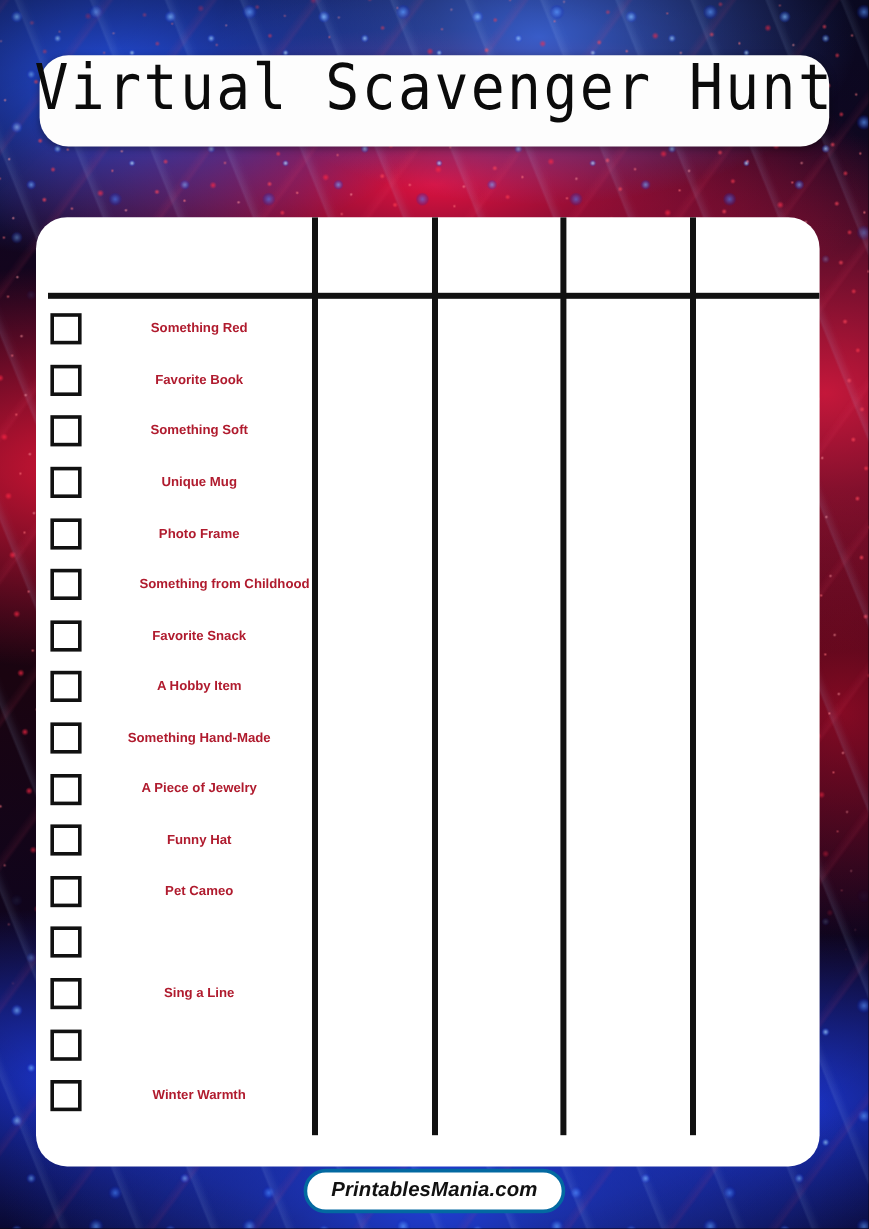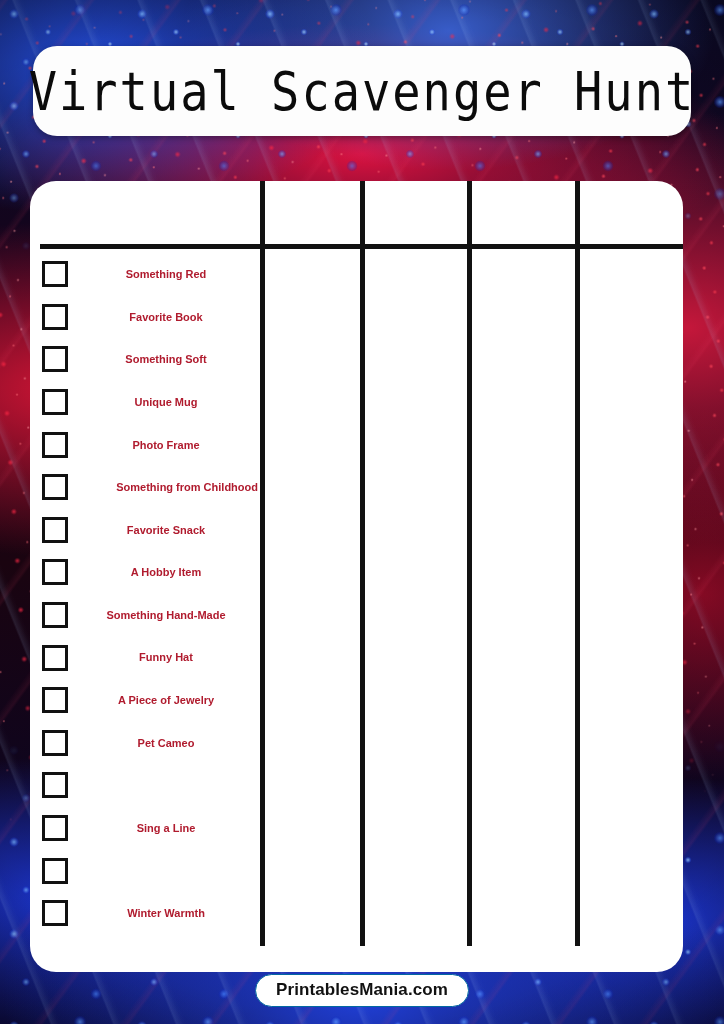--- a/index.html
+++ b/index.html
@@ -93,25 +93,25 @@
   .bg-vignette {
     background: radial-gradient(ellipse 120% 90% at 50% 50%, rgba(0,0,0,0) 55%, rgba(0,0,0,.55) 100%);
   }
 
   
   #title-card {
     position: absolute;
     left: 33px;
     top: 46px;
     width: 658px;
-    height: 90px;
+    height: 76px;
     background: #fdfdfd;
     border-radius: 24px;
     display: flex;
-    align-items: center;
+    align-items: flex-start;
     justify-content: center;
     box-shadow: 0 2px 6px rgba(0,0,0,.35);
   }
   #title-text {
     font-family: "DejaVu Sans Mono", "Liberation Mono", monospace;
     font-size: 47px;
     font-weight: 400;
     letter-spacing: 2px;
     color: #0b0b0b;
     white-space: nowrap;
@@ -189,28 +189,29 @@
   .item-label.sm { font-size: 11px; }
   .item-label.wrap { text-align: right; padding-left: 4px; }
 
   
   #footer-badge {
     position: absolute;
     left: 50%;
     transform: translateX(-50%);
     top: 974px;
     background: #ffffff;
-    border: 1px solid #0369a1;
+    border: 3px solid #0369a1;
     border-radius: 22px;
     padding: 5px 20px 6px;
     font-size: 17px;
     font-weight: bold;
     color: #111111;
     white-space: nowrap;
     letter-spacing: .1px;
+    font-style: italic;
   }
 </style>
 </head>
 <body>
 
 <div id="page">
 
   <div class="bg-layer bg-base"></div>
   <div class="bg-layer bg-bokeh-blue"></div>
   <div class="bg-layer bg-red-dots"></div>
@@ -265,25 +266,25 @@
         <div class="list-item">
           <div class="checkbox"></div>
           <div class="item-label">A Hobby Item</div>
         </div>
         <div class="list-item">
           <div class="checkbox"></div>
           <div class="item-label sm">Something Hand-Made</div>
         </div>
         <div class="list-item">
           <div class="checkbox"></div>
+          <div class="item-label">A Piece of Jewelry</div>
+        </div>
+        <div class="list-item">
+          <div class="checkbox"></div>
           <div class="item-label">Funny Hat</div>
-        </div>
-        <div class="list-item">
-          <div class="checkbox"></div>
-          <div class="item-label">A Piece of Jewelry</div>
         </div>
         <div class="list-item">
           <div class="checkbox"></div>
           <div class="item-label">Pet Cameo</div>
         </div>
         <div class="list-item">
           <div class="checkbox"></div>
         </div>
         <div class="list-item">
           <div class="checkbox"></div>

